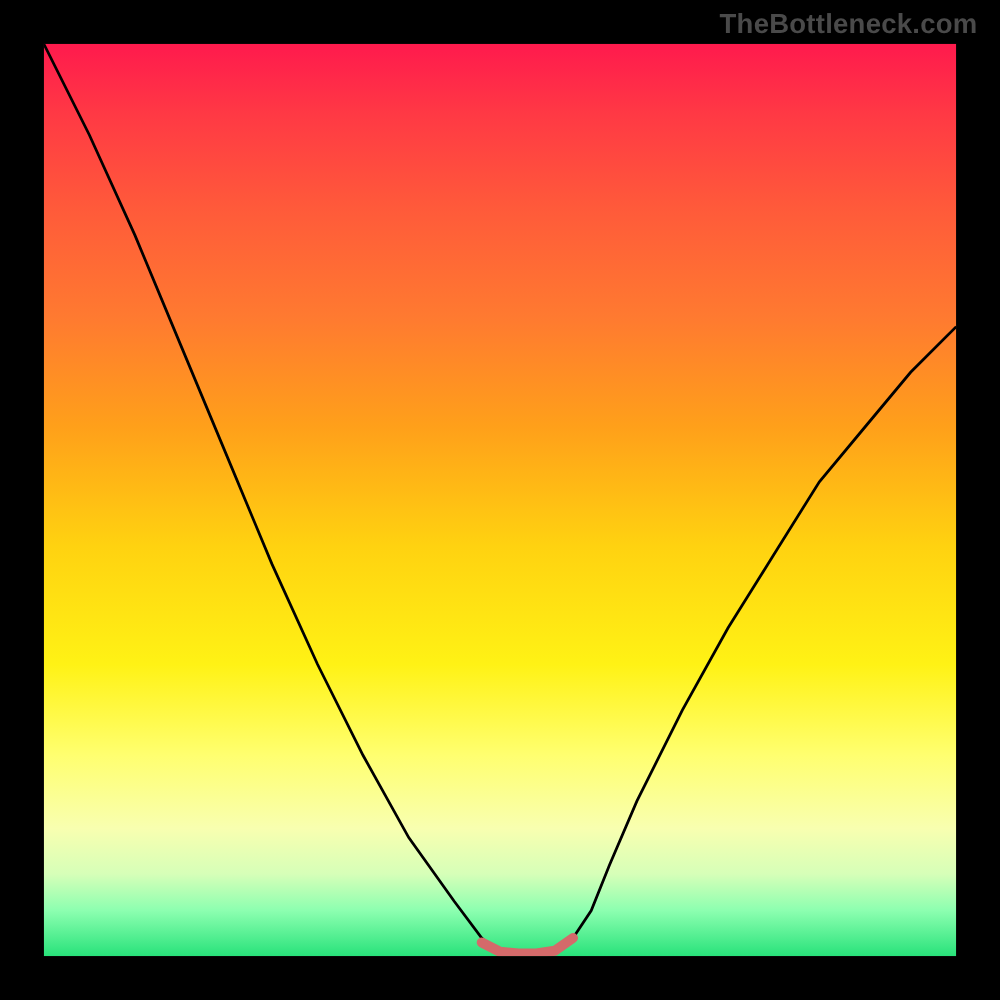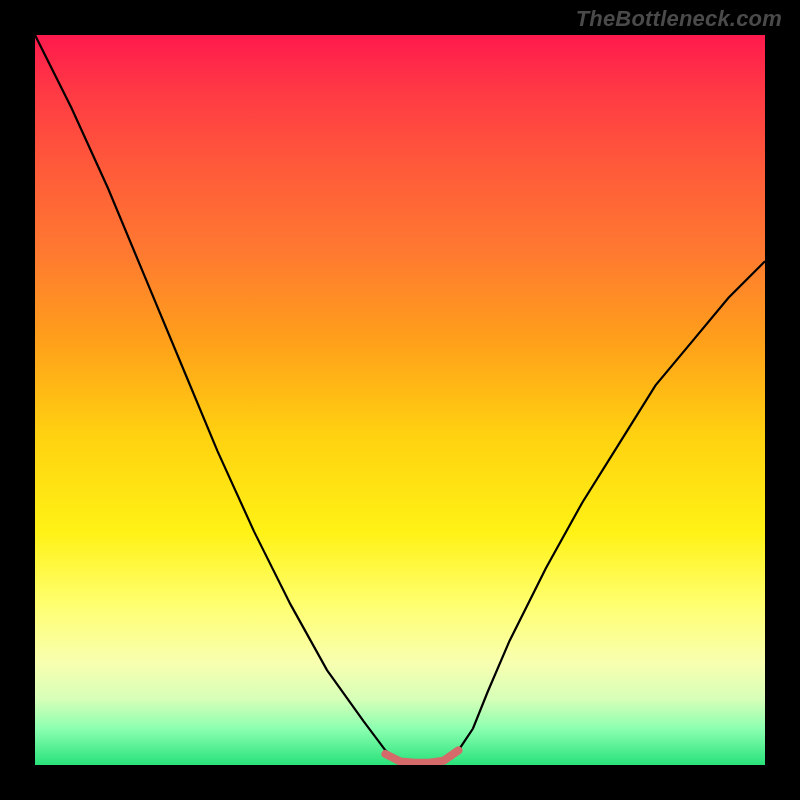--- a/index.html
+++ b/index.html
@@ -9,21 +9,20 @@
     height: 800px;
     background: #000;
     overflow: hidden;
     font-family: Arial, Helvetica, sans-serif;
   }
   .frame {
     position: relative;
     width: 800px;
     height: 800px;
     background: #000;
-    font-style: italic;
   }
   .watermark {
     position: absolute;
     top: 6px;
     right: 18px;
     color: #4a4a4a;
     font-size: 22px;
     font-weight: 600;
     letter-spacing: 0.2px;
     z-index: 3;

